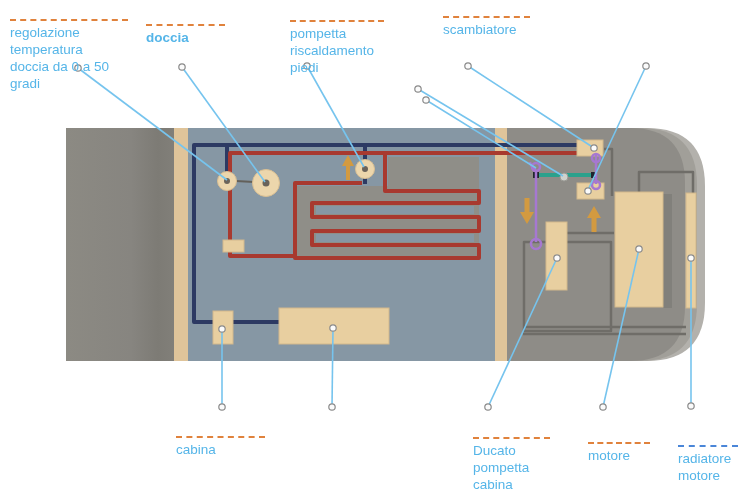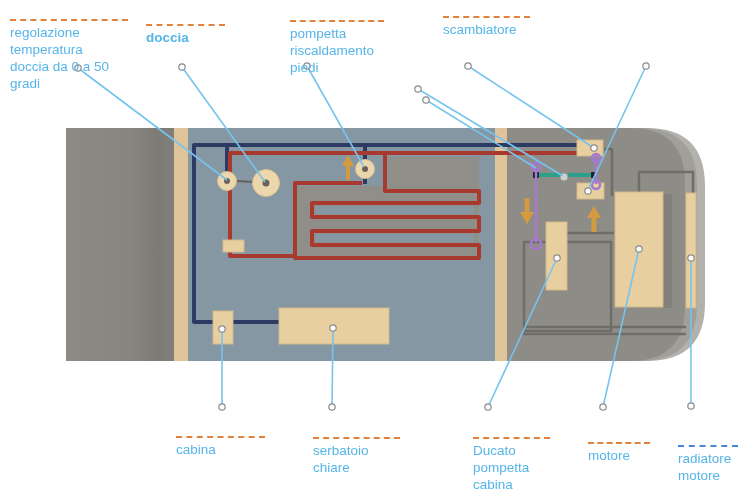--- a/index.html
+++ b/index.html
@@ -181,22 +181,20 @@
   <div class="lbl" style="left:10px;top:19px;width:118px;">regolazione
 temperatura
 doccia da 0 a 50
 gradi</div>
   <div class="lbl" style="left:146px;top:24px;width:79px;font-weight:bold;">doccia</div>
   <div class="lbl" style="left:290px;top:20px;width:94px;">pompetta
 riscaldamento
 piedi</div>
   <div class="lbl" style="left:443px;top:16px;width:87px;">scambiatore</div>
   <div class="lbl" style="left:176px;top:436px;width:89px;">cabina</div>
-  <div class="lbl" style="left:313px;top:437px;width:87px;">serbatoio
-chiare</div>
   <div class="lbl" style="left:473px;top:437px;width:77px;">Ducato
 pompetta
 cabina</div>
   <div class="lbl" style="left:588px;top:442px;width:62px;">motore</div>
   <div class="lbl blue-line" style="left:678px;top:445px;width:60px;">radiatore
 motore</div>
 
 </div>
 
 </body></html>

